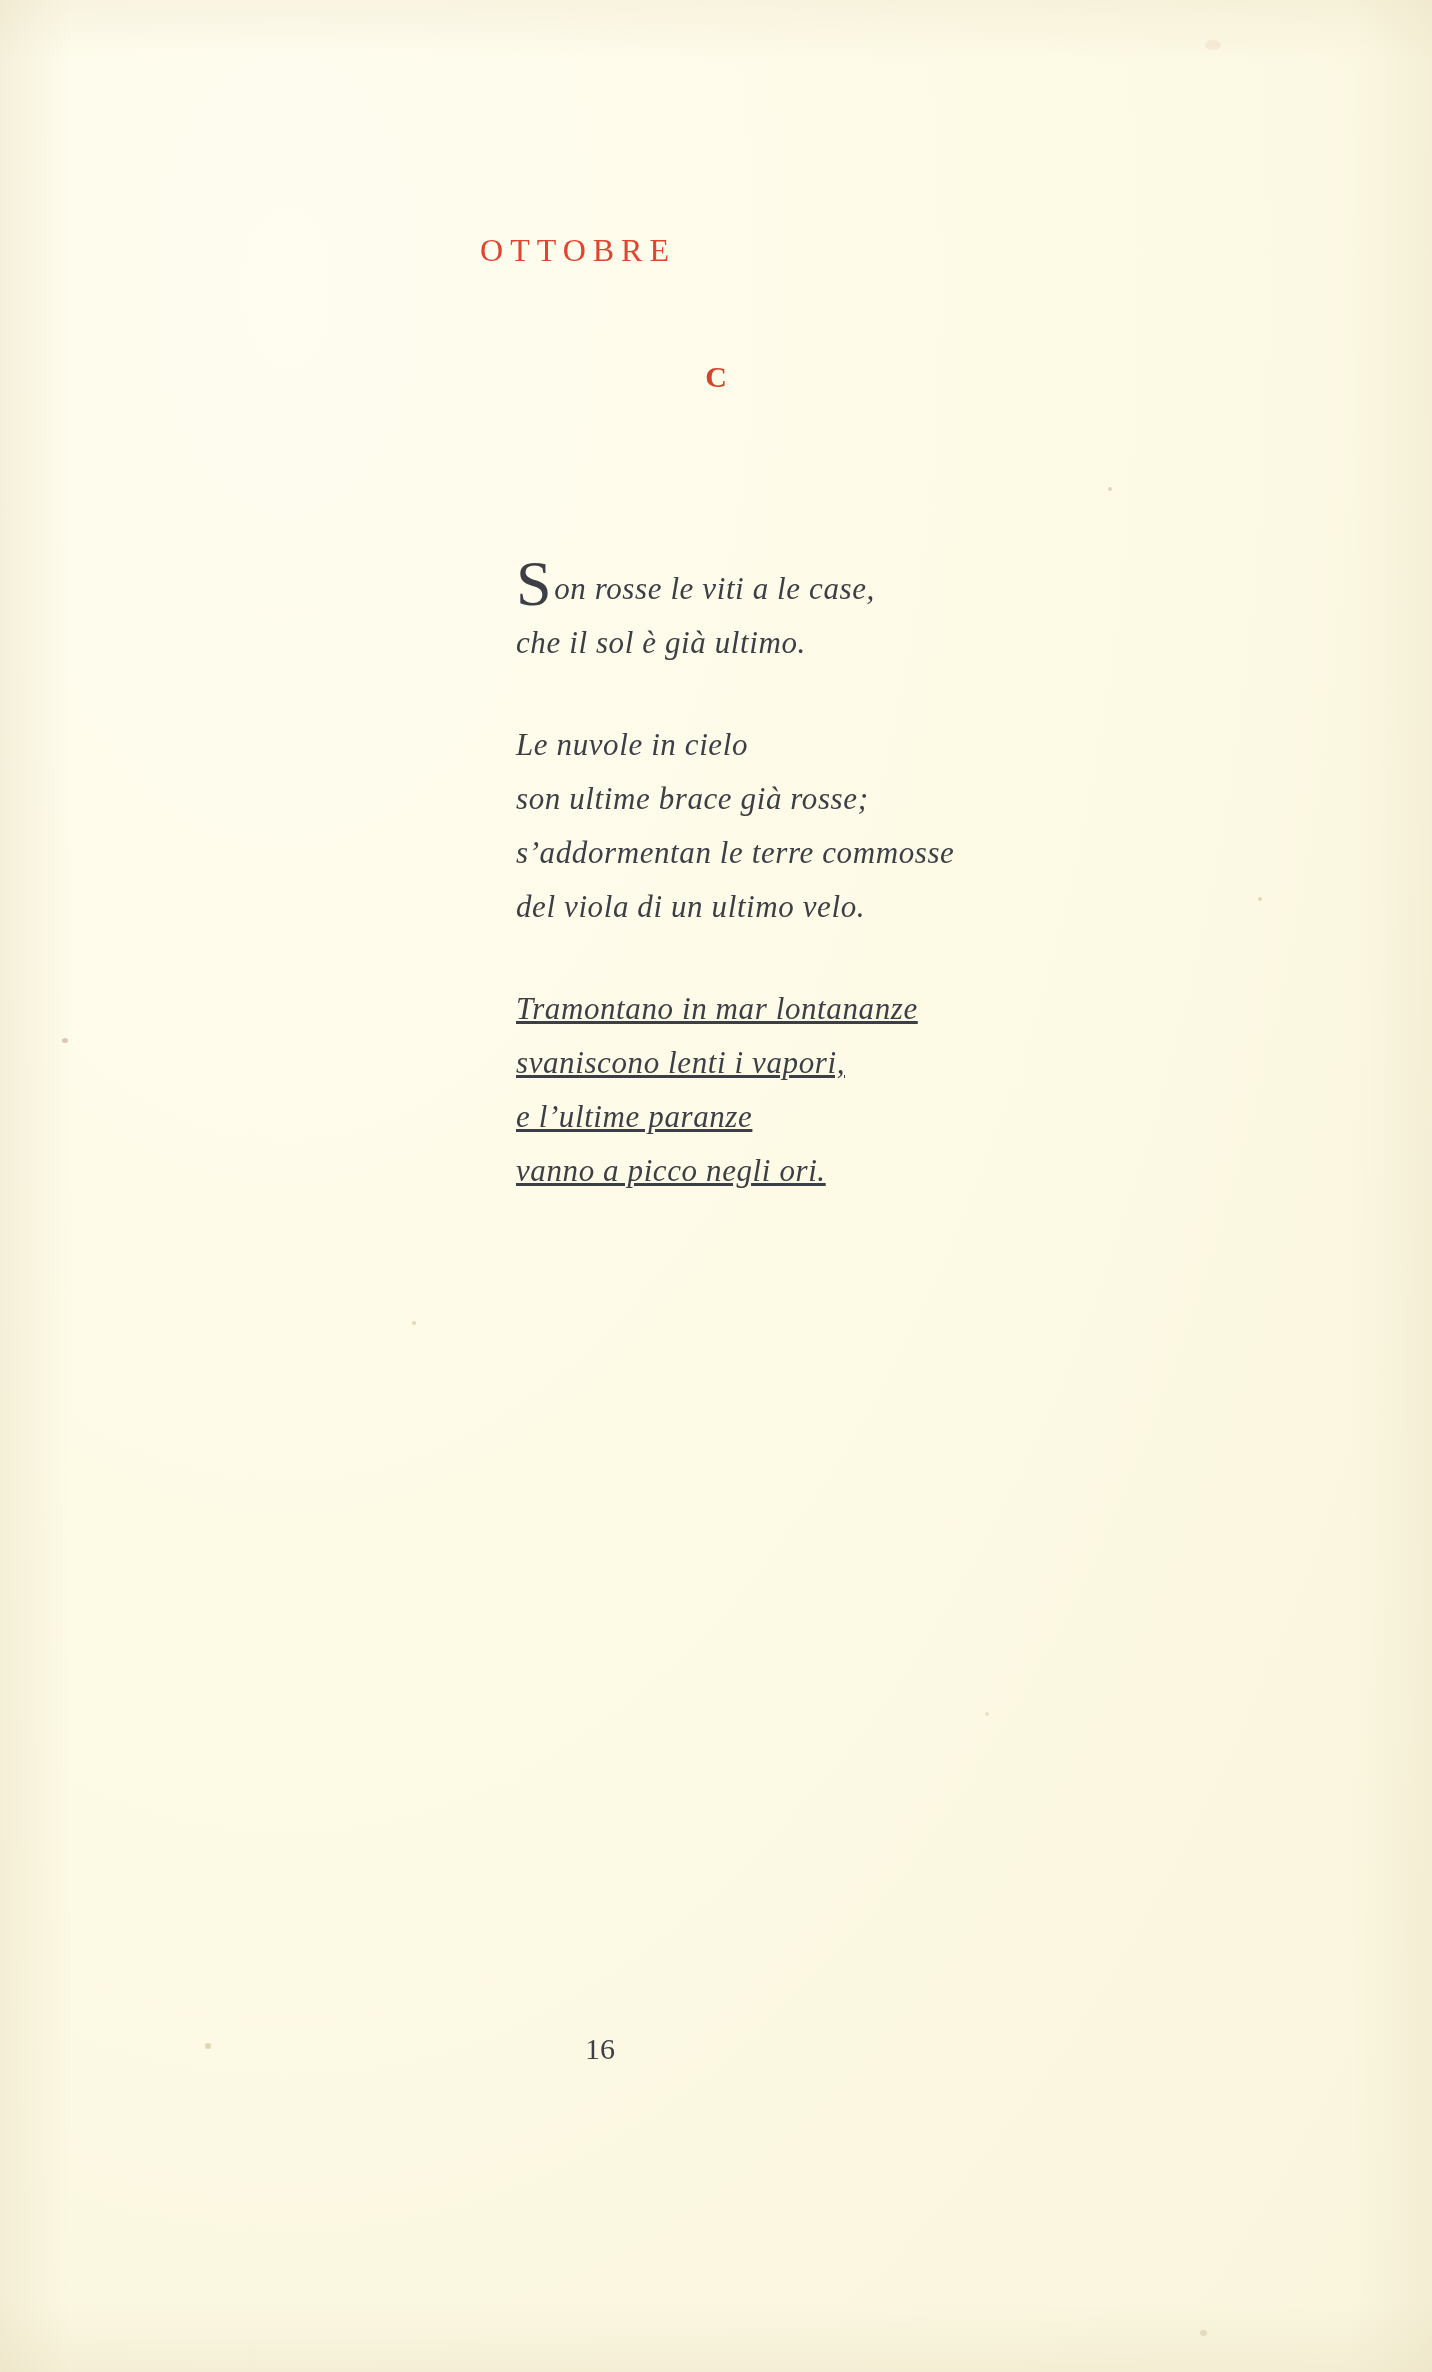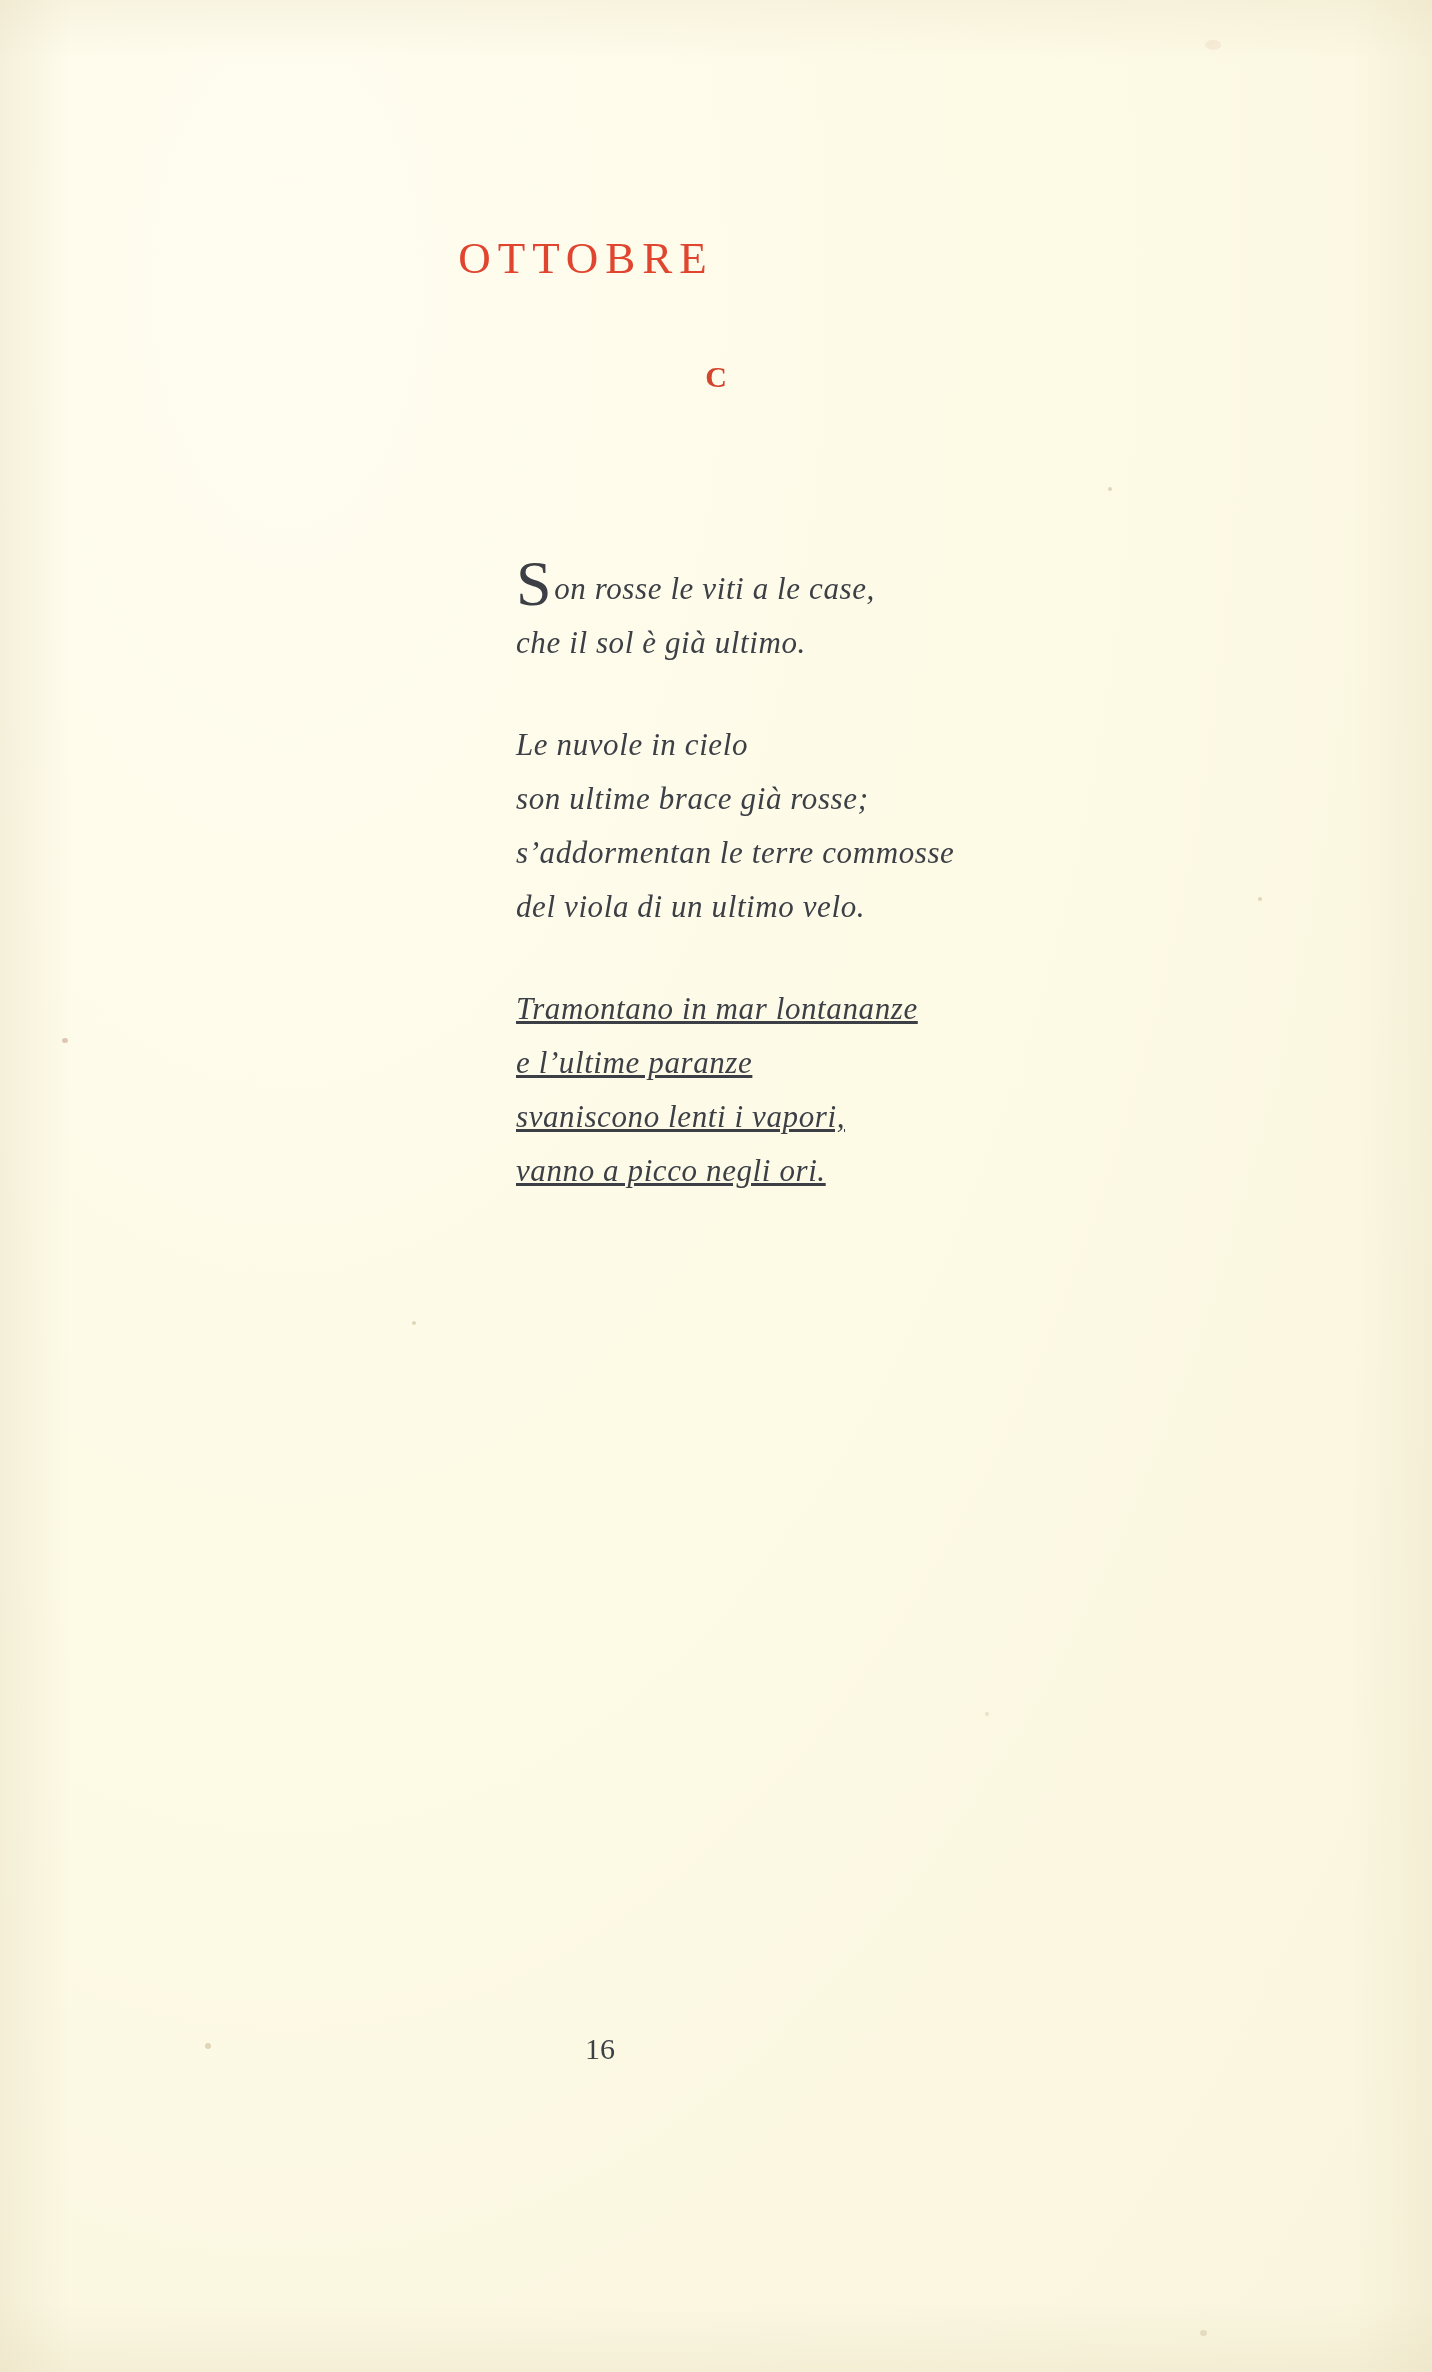--- a/index.html
+++ b/index.html
@@ -38,26 +38,26 @@
   }
 
   .content {
     position: relative;
     z-index: 2;
   }
 
   .title {
     position: absolute;
     top: 232px;
-    left: 8px;
+    left: 0;
     width: 1156px;
     text-align: center;
     color: #e0452f;
     font-family: "Liberation Serif", serif;
-    font-size: 45px;
+    font-size: 32px;
     letter-spacing: 7px;
     font-weight: normal;
   }
 
   .ornament {
     position: absolute;
     top: 360px;
     left: 0;
     width: 1432px;
     text-align: center;
@@ -154,22 +154,22 @@
 
       <div class="stanza">
         <div class="line">Le nuvole in cielo</div>
         <div class="line">son ultime brace già rosse;</div>
         <div class="line">s’addormentan le terre commosse</div>
         <div class="line">del viola di un ultimo velo.</div>
       </div>
 
       <div class="stanza">
         <div class="line">Tramontano in mar lontananze</div>
+        <div class="line">svaniscono lenti i vapori,</div>
         <div class="line">e l’ultime paranze</div>
-        <div class="line">svaniscono lenti i vapori,</div>
         <div class="line">vanno a picco negli ori.</div>
       </div>
 
     </div>
 
     <div class="folio">16</div>
 
   </div>
 </div>
 

